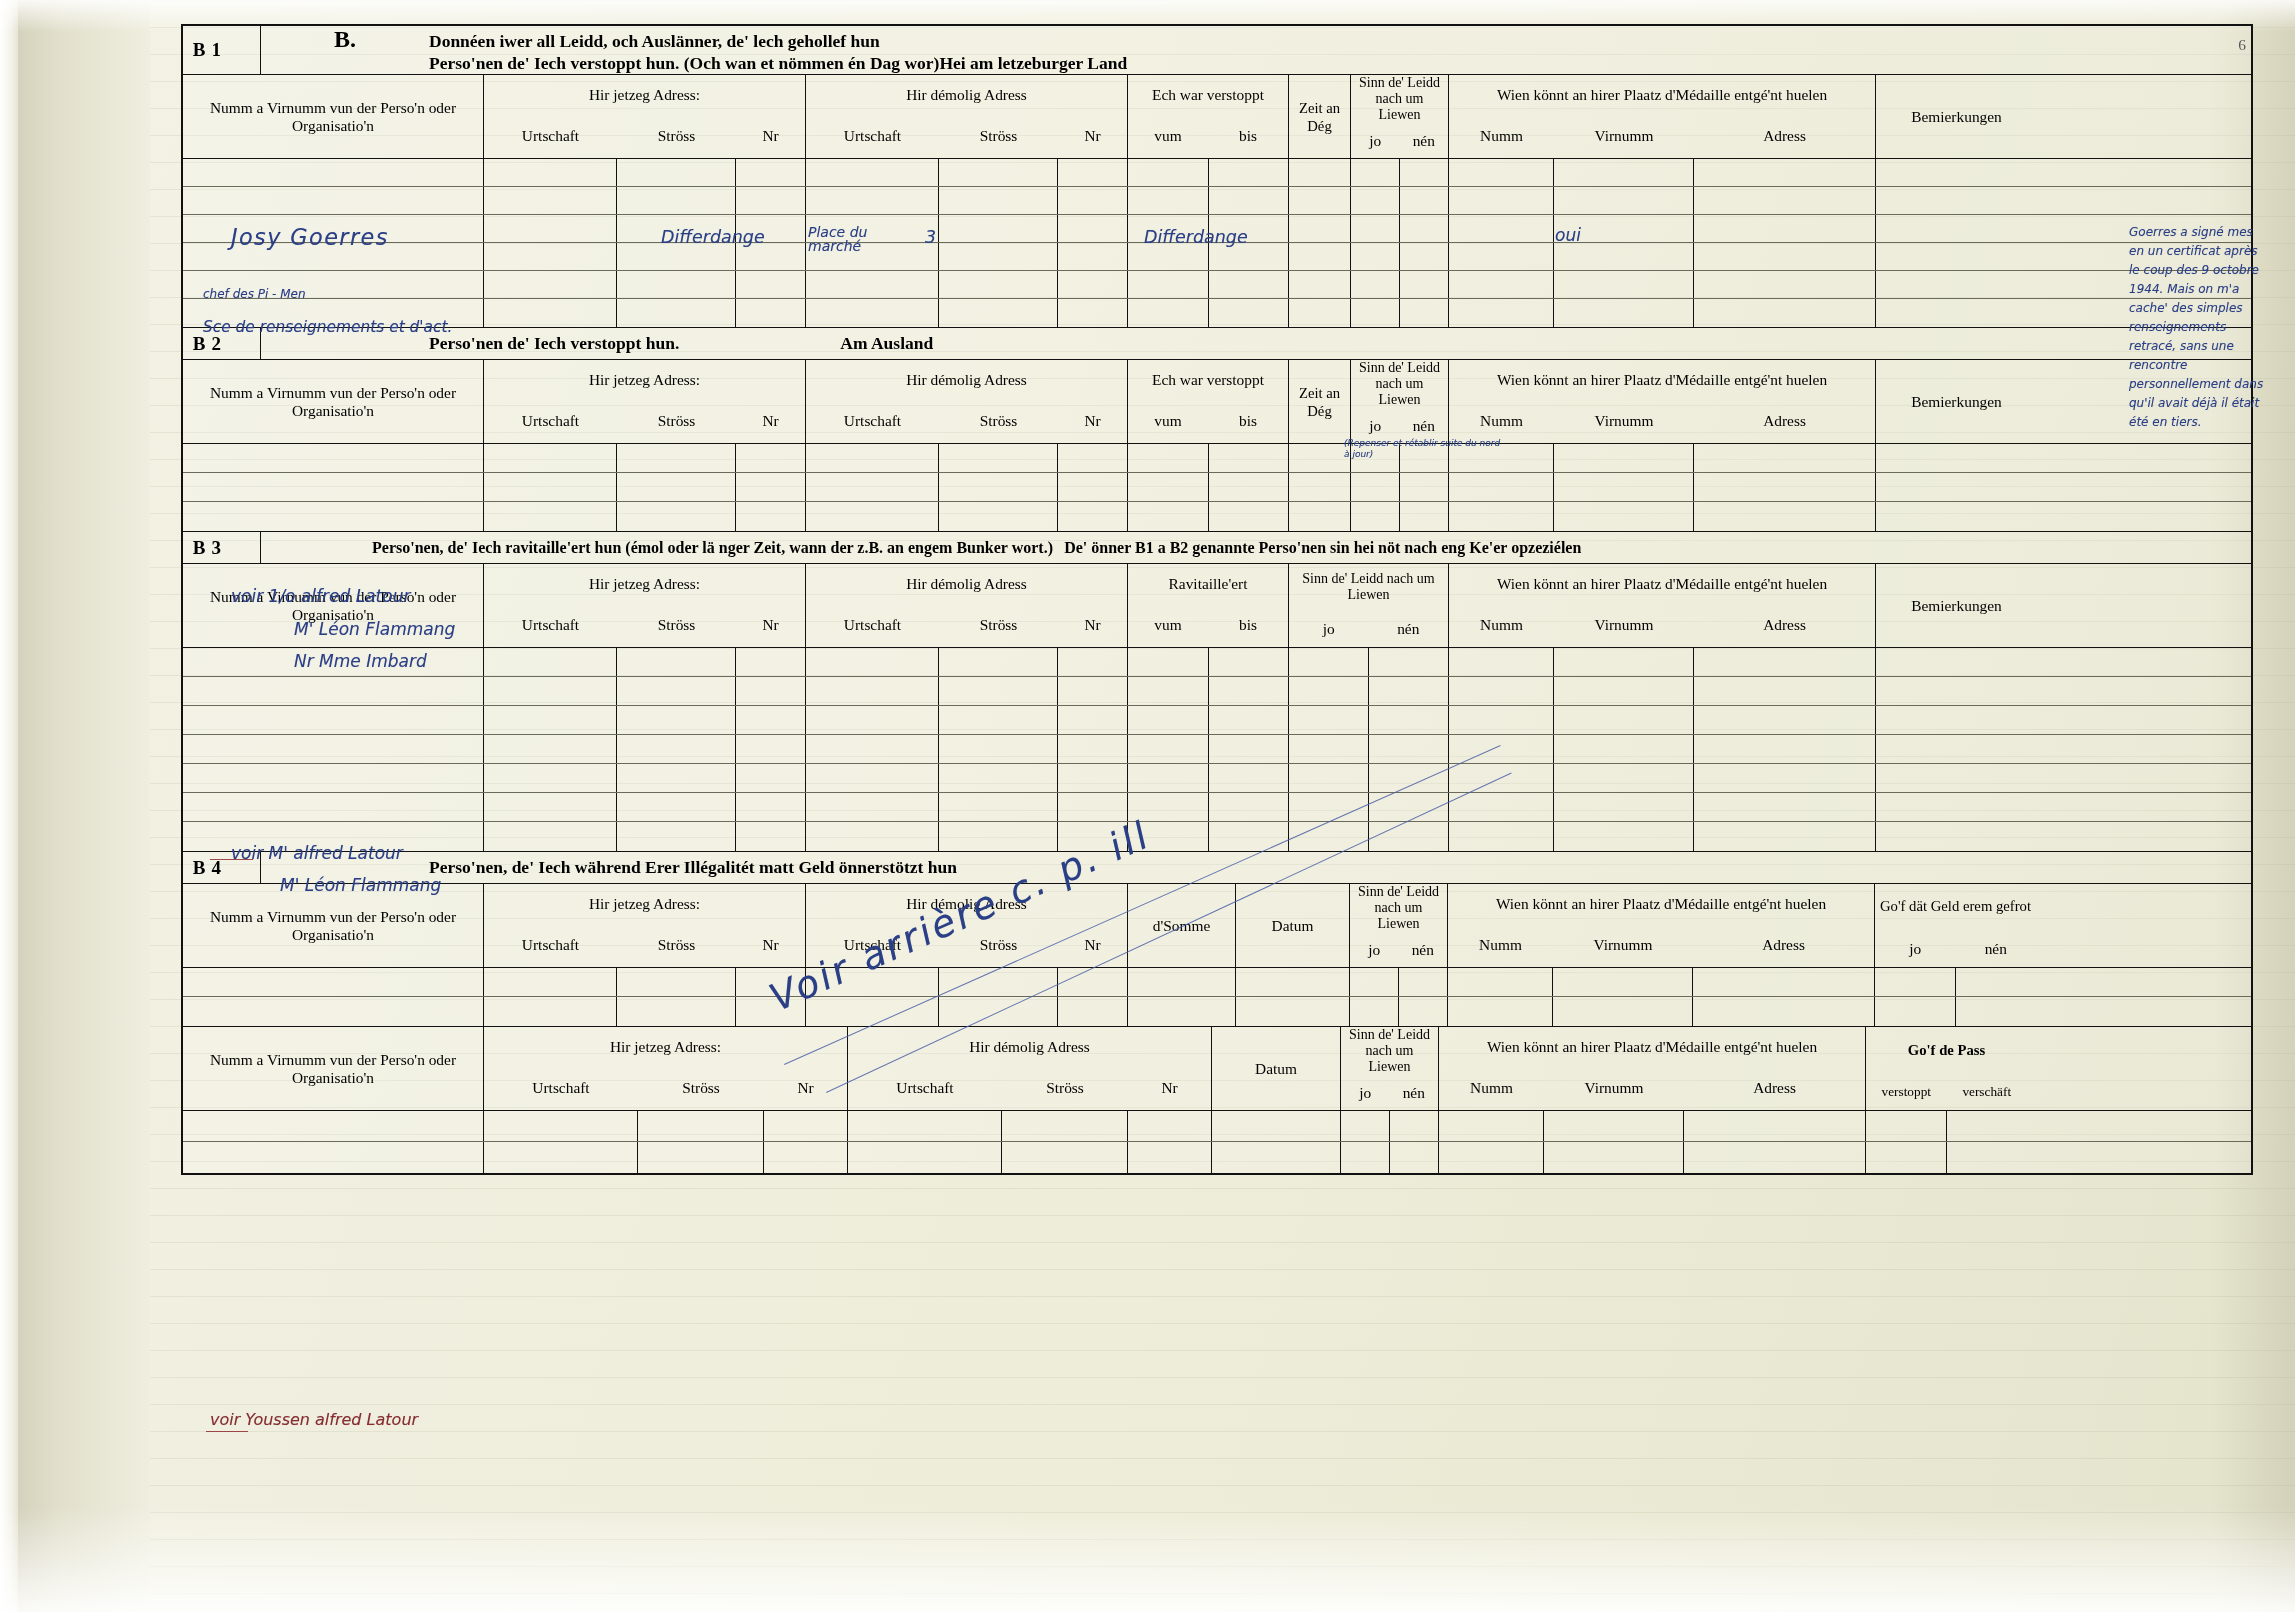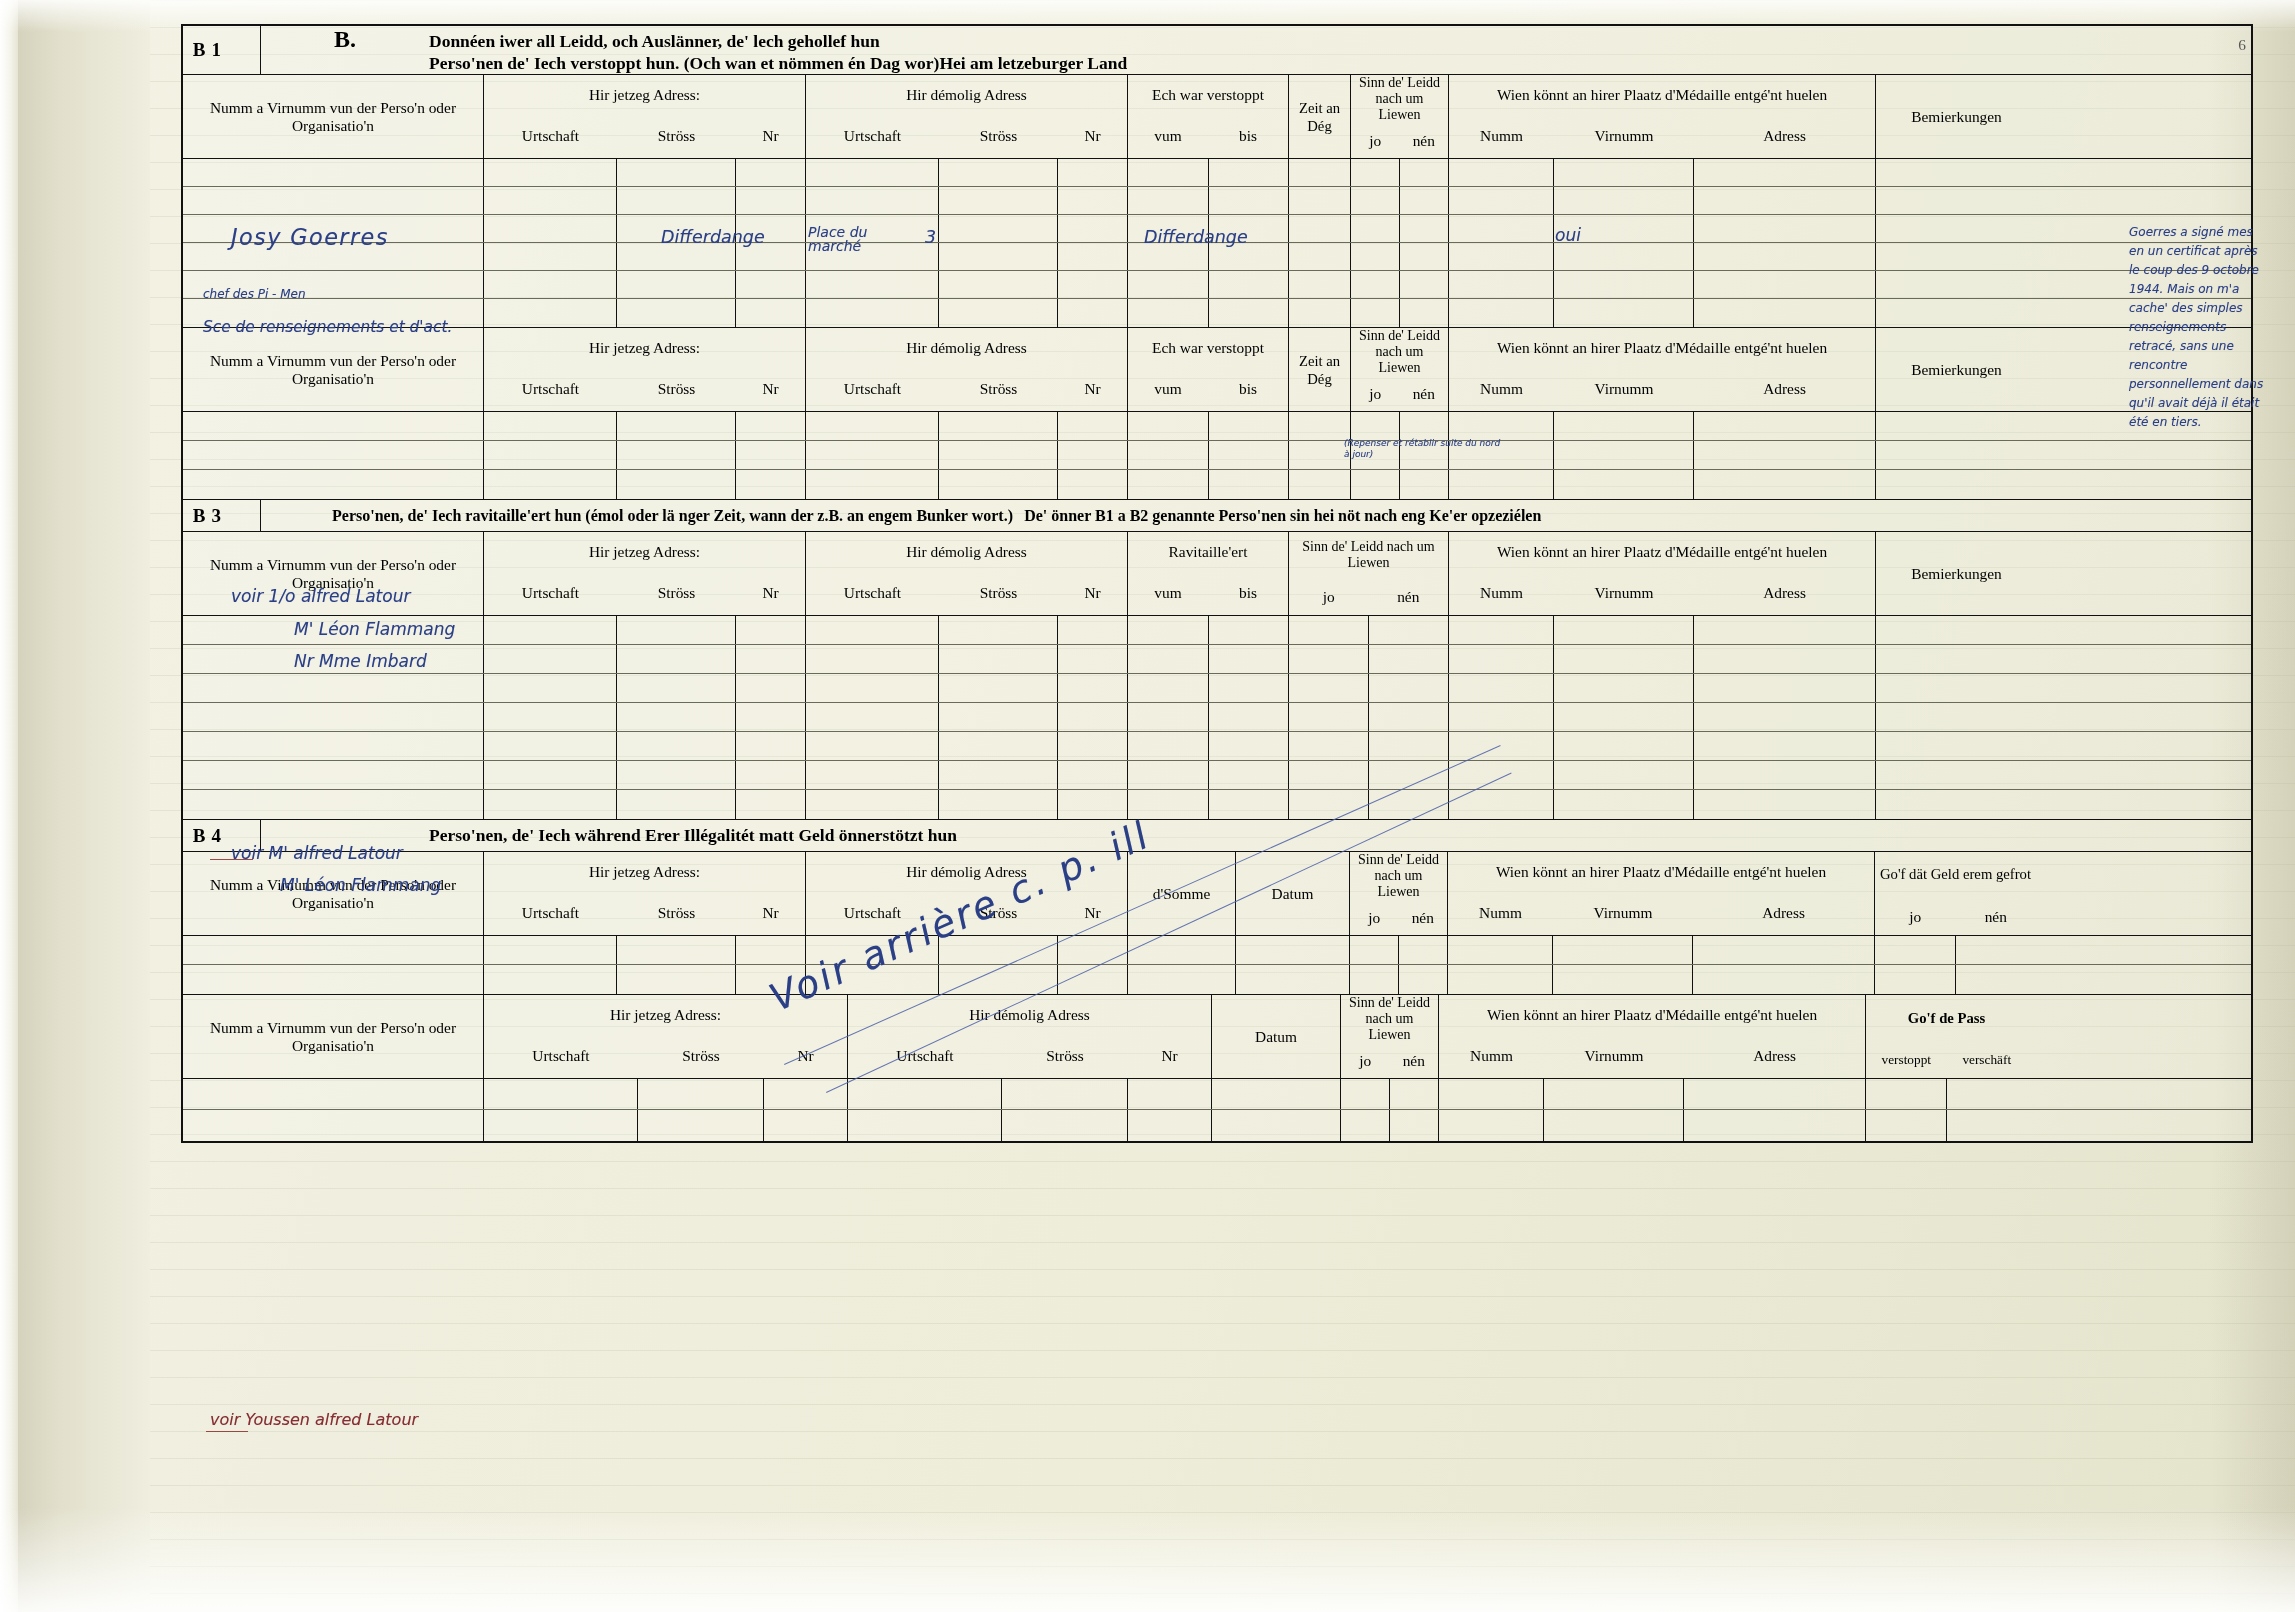--- a/index.html
+++ b/index.html
@@ -556,20 +556,27 @@
                 <div class="w-virn"></div>
                 <div class="w-adrs"></div>
               </div>
             </div>
           <div class="cell w-bem"></div>
         </div>
       </div>
     </div>
 
     <div class="band">
+      <div class="sec-head">
+        <div class="sec-code">B 2</div>
+        <div class="sec-title">
+          <span style="margin-left:161px;">Perso'nen de' Iech verstoppt hun.</span>
+          <span style="margin-left:161px;">Am Ausland</span>
+        </div>
+      </div>
 
       <div class="hdr">
         <div class="cell w-name">
           <div class="center-v">Numm a Virnumm vun der Perso'n oder Organisatio'n</div>
         </div>
         <div class="cell w-adr">
           <div class="hdr-stack2">
             <div class="t" style="border-bottom:none;">Hir jetzeg Adress:</div>
             <div class="b">
                 <div class="sub3" style="height:100%;">
@@ -749,21 +756,21 @@
             </div>
           <div class="cell w-bem"></div>
         </div>
       </div>
     </div>
 
     <div class="band">
       <div class="sec-head">
         <div class="sec-code">B 3</div>
         <div class="sec-title" style="font-size:16px;">
-          <span style="margin-left:64px;">Perso'nen, de' Iech ravitaille'ert hun (émol oder lä nger Zeit, wann der z.B. an engem Bunker wort.)</span>
+          <span style="margin-left:104px;">Perso'nen, de' Iech ravitaille'ert hun (émol oder lä nger Zeit, wann der z.B. an engem Bunker wort.)</span>
           <span style="margin-left:11.2px;">De' önner B1 a B2 genannte Perso'nen sin hei nöt nach eng Ke'er opzeziélen</span>
         </div>
       </div>
 
       <div class="hdr">
         <div class="cell w-name">
           <div class="center-v">Numm a Virnumm vun der Perso'n oder Organisatio'n</div>
         </div>
         <div class="cell w-adr">
           <div class="hdr-stack2">

